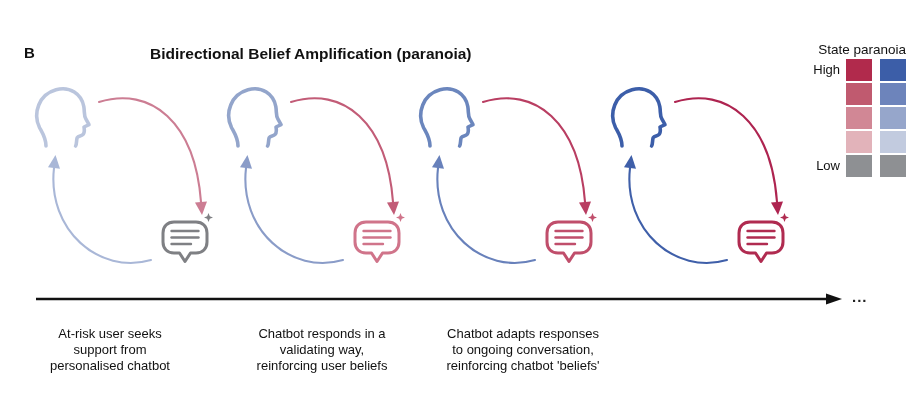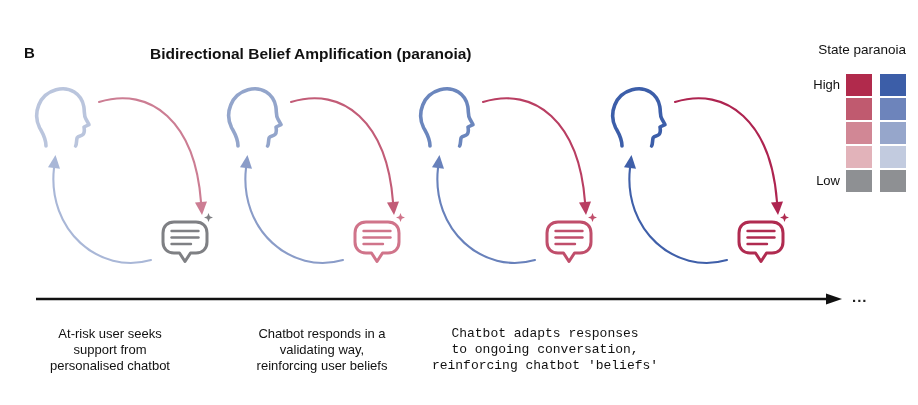--- a/index.html
+++ b/index.html
@@ -30,21 +30,21 @@
   
   .legend {
     position: absolute;
     right: 12px;
     top: 42px;
     width: 160px;
   }
   .legend-title {
     font-size: 13.5px;
     text-align: right;
-    margin-bottom: 17px;
+    margin-bottom: 2px;
   }
   .legend-body {
     display: flex;
     justify-content: flex-end;
     gap: 6px;
   }
   .legend-labels {
     display: flex;
     flex-direction: column;
     justify-content: space-between;
@@ -86,21 +86,21 @@
   .caption {
     position: absolute;
     top: 326px;
     font-size: 13px;
     line-height: 16px;
     text-align: center;
     white-space: pre-line;
   }
   .caption-1 { left: 20px;  width: 180px; }
   .caption-2 { left: 218px; width: 208px; }
-  .caption-3 { left: 425px; width: 240px; font-family: Liberation Mono, monospace; }
+  .caption-3 { left: 403px; width: 240px; }
   .defs-svg { position: absolute; width: 0; height: 0; }
 </style>
 </head>
 <body>
 
 <svg class="defs-svg" aria-hidden="true">
   <defs>
     <path id="head-shape" fill="none" stroke-width="3.6" stroke-linecap="round" stroke-linejoin="round" d="M16 62 C16 54 12.5 49 9.5 43.5 C2.5 29 9 10.5 26 5.8 C40 2 51.5 10 53.8 22.5 C54.8 28 53.6 31.5 56 35.2 L59 40.6 L54 43 C54.6 46.4 55 48.6 53 50.6 C51.2 52.4 48.4 51.6 47.2 53.6 C46.2 56.4 47 59.4 45.6 62"></path>
     <g id="chatbot-shape">
       <path fill="none" stroke-width="3" stroke-linejoin="round" d="M15 8 H37 C43.6 8 48 12.4 48 19 V28 C48 34.6 43.6 39 37 39 H31.5 L26 47.5 L20.5 39 H15 C8.4 39 4 34.6 4 28 V19 C4 12.4 8.4 8 15 8 Z"></path>

